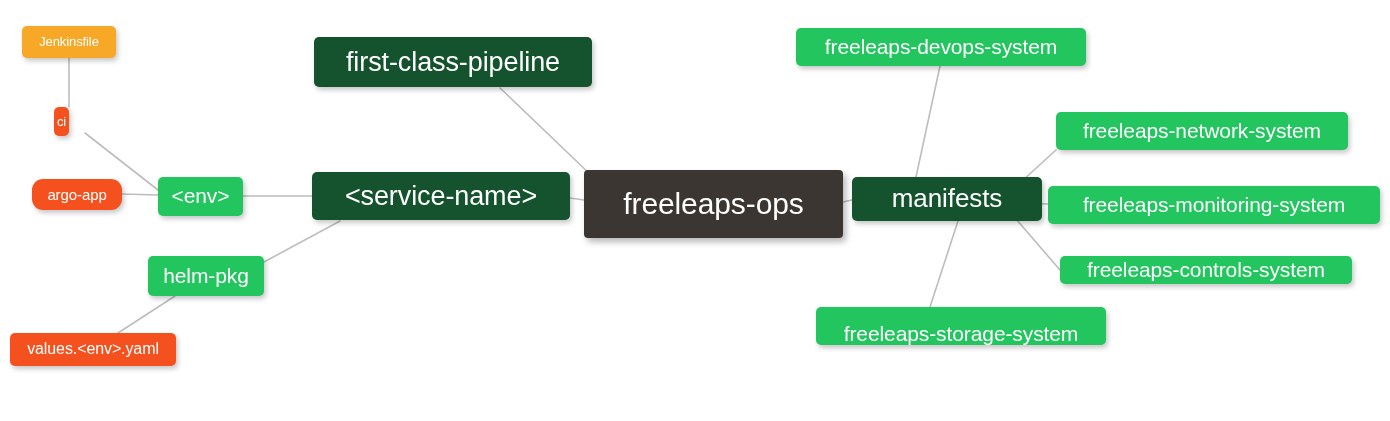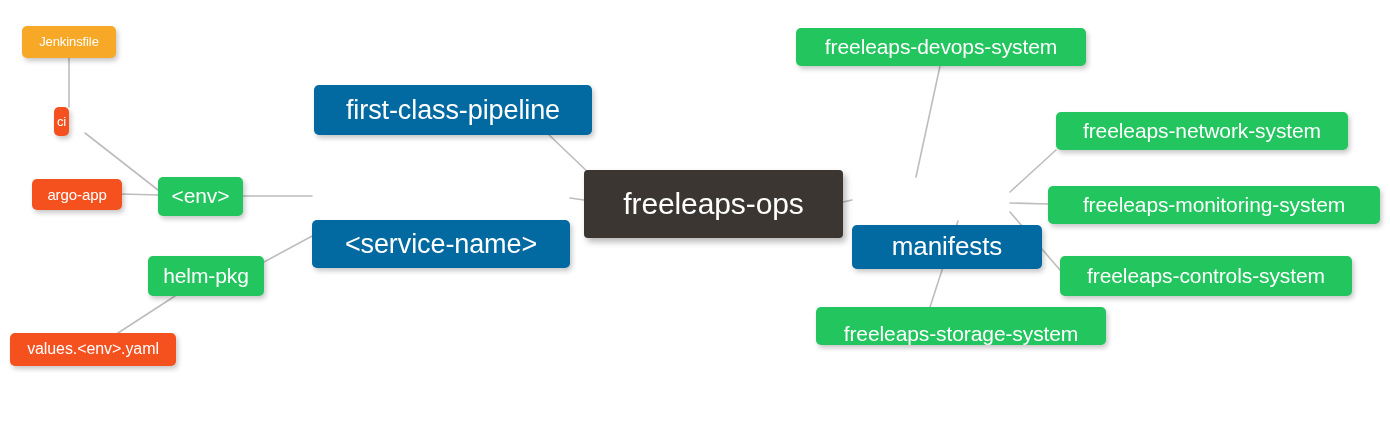--- a/index.html
+++ b/index.html
@@ -36,21 +36,21 @@
     border-radius: 5px;
     color: #ffffff;
     white-space: nowrap;
     line-height: 1.05;
     letter-spacing: -0.1px;
     box-shadow: 2px 3px 5px rgba(0,0,0,0.22);
     text-align: center;
     user-select: none;
   }
   .node.root     { background: #3b3632; border-radius: 4px; box-shadow: 3px 4px 6px rgba(0,0,0,0.28); }
-  .node.blue     { background: #0369a1; margin-top: 48px; }
+  .node.blue     { background: #14532d; }
   .node.green    { background: #22c55e; }
   .node.orange   { background: #f7a827; }
   .node.red      { background: #f4511e; }
 </style>
 </head>
 <body>
 
 <div id="canvas">
   <svg id="edges" width="1390" height="421" viewBox="0 0 1390 421" aria-hidden="true">
       <line x1="592" y1="176" x2="500" y2="88" stroke="#bdbdbd" stroke-width="1.6" stroke-linecap="round"></line>
@@ -68,21 +68,21 @@
       <line x1="1010" y1="212" x2="1060" y2="270" stroke="#bdbdbd" stroke-width="1.6" stroke-linecap="round"></line>
       <line x1="958" y1="221" x2="930" y2="307" stroke="#bdbdbd" stroke-width="1.6" stroke-linecap="round"></line>
     </svg>
   <div id="node-layer">
       <div class="node orange" style="left: 22px; top: 26px; width: 94px; height: 32px; font-size: 13px;">
         <span>Jenkinsfile</span>
       </div>
       <div class="node red" style="left: 54px; top: 107px; width: 15px; height: 29px; font-size: 13px;">
         <span>ci</span>
       </div>
-      <div class="node red" style="left: 32px; top: 179px; width: 90px; height: 31px; font-size: 15px;">
+      <div class="node red" style="left: 32px; top: 179px; width: 90px; height: 31px; font-size: 15px; border-radius: 11px;">
         <span>argo-app</span>
       </div>
       <div class="node green" style="left: 158px; top: 177px; width: 85px; height: 39px; font-size: 21px;">
         <span>&lt;env&gt;</span>
       </div>
       <div class="node green" style="left: 148px; top: 256px; width: 116px; height: 40px; font-size: 21px;">
         <span>helm-pkg</span>
       </div>
       <div class="node red" style="left: 10px; top: 333px; width: 166px; height: 33px; font-size: 16px;">
         <span>values.&lt;env&gt;.yaml</span>
@@ -101,20 +101,20 @@
       </div>
       <div class="node green" style="left: 796px; top: 28px; width: 290px; height: 38px; font-size: 21px;">
         <span>freeleaps-devops-system</span>
       </div>
       <div class="node green" style="left: 1056px; top: 112px; width: 292px; height: 38px; font-size: 21px;">
         <span>freeleaps-network-system</span>
       </div>
       <div class="node green" style="left: 1048px; top: 186px; width: 332px; height: 38px; font-size: 21px;">
         <span>freeleaps-monitoring-system</span>
       </div>
-      <div class="node green" style="left: 1060px; top: 256px; width: 292px; height: 40px; font-size: 21px;">
+      <div class="node green" style="left: 1060px; top: 256px; width: 292px; height: 28px; font-size: 21px;">
         <span>freeleaps-controls-system</span>
       </div>
       <div class="node green" style="left: 816px; top: 307px; width: 290px; height: 38px; font-size: 21px; align-items: flex-end;">
         <span>freeleaps-storage-system</span>
       </div>
     </div>
 </div>
 
 </body></html>

